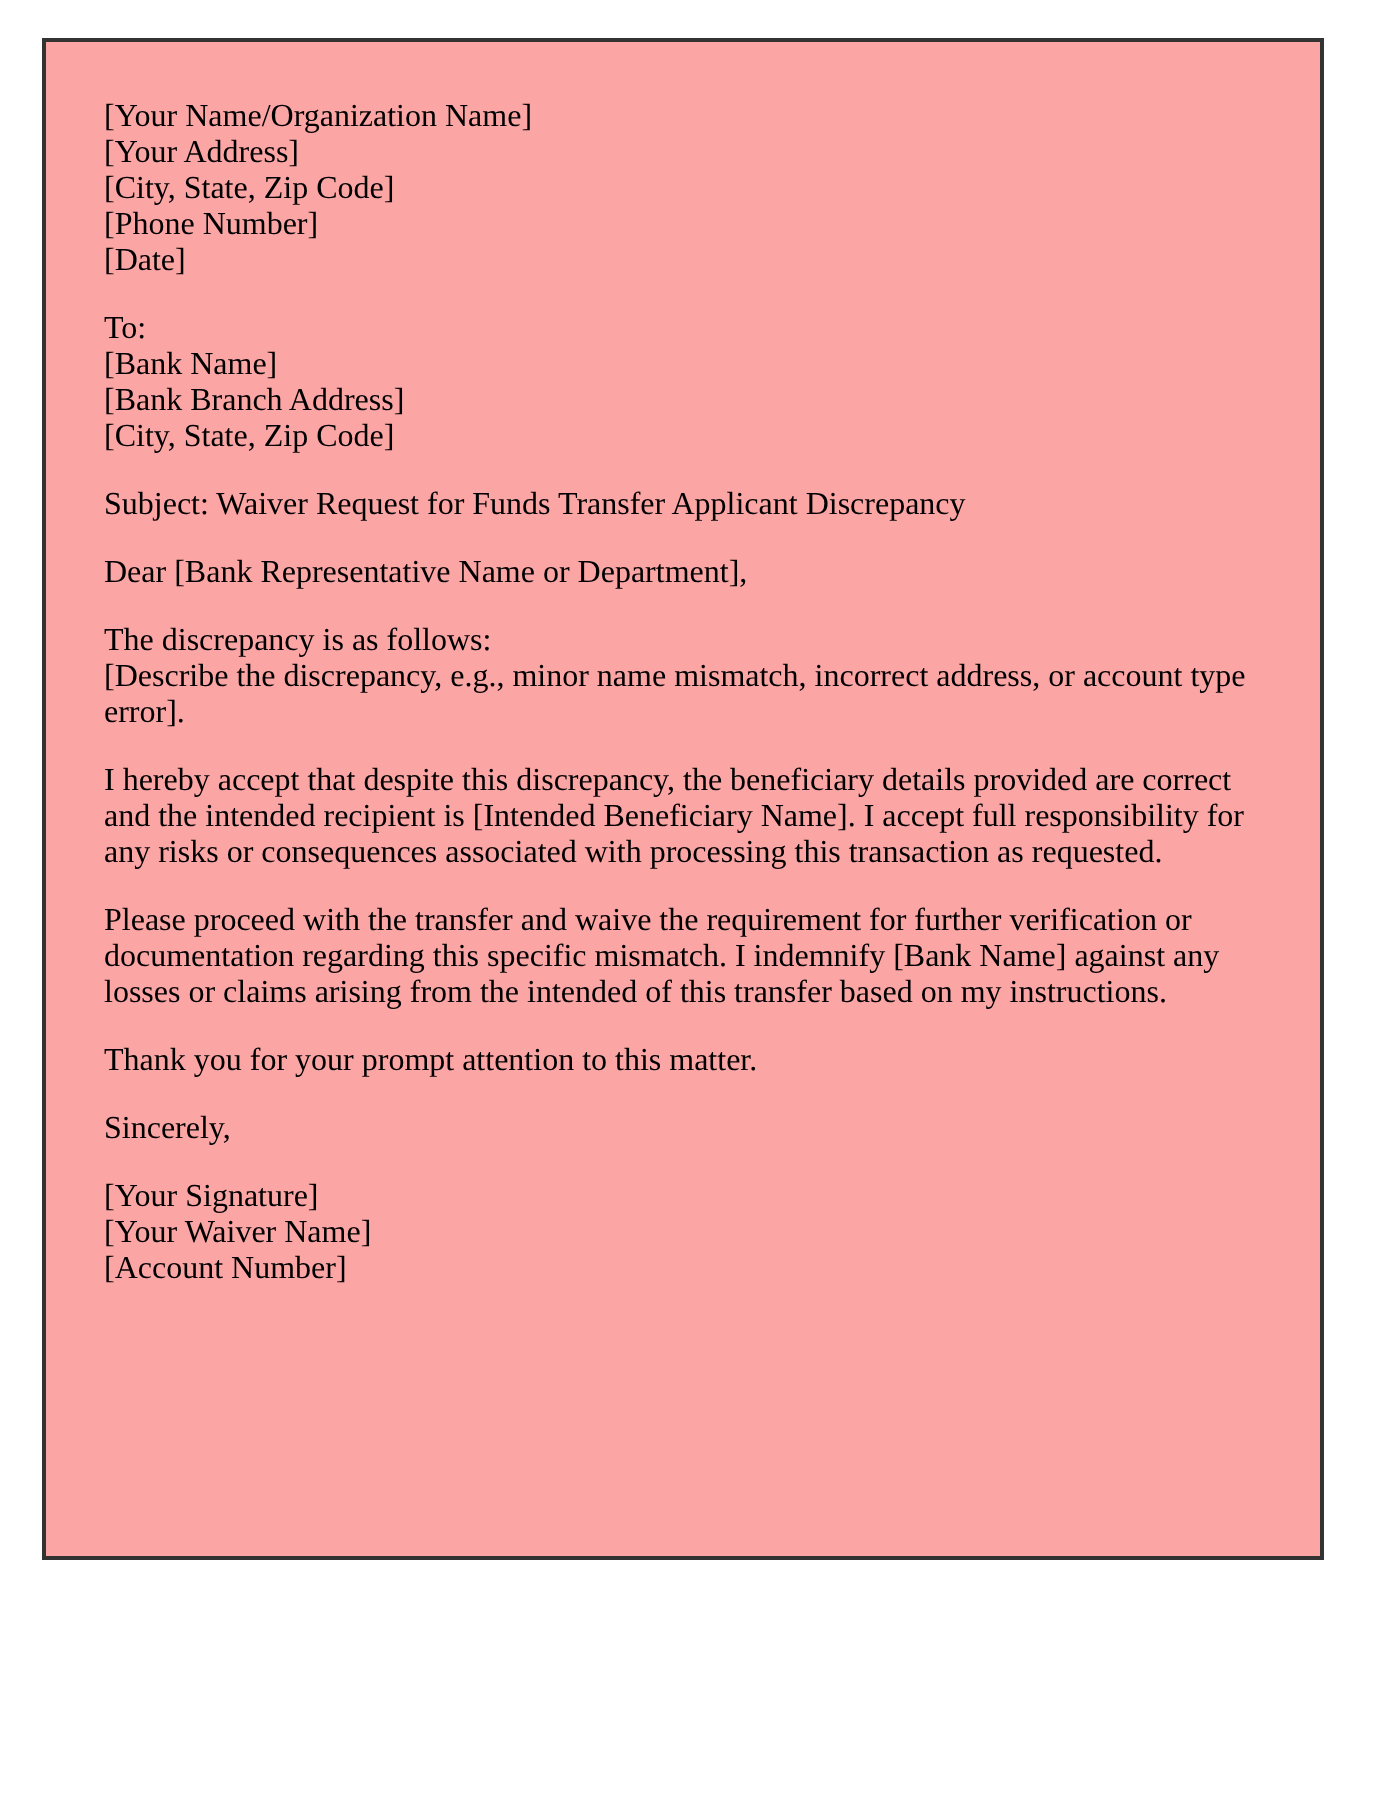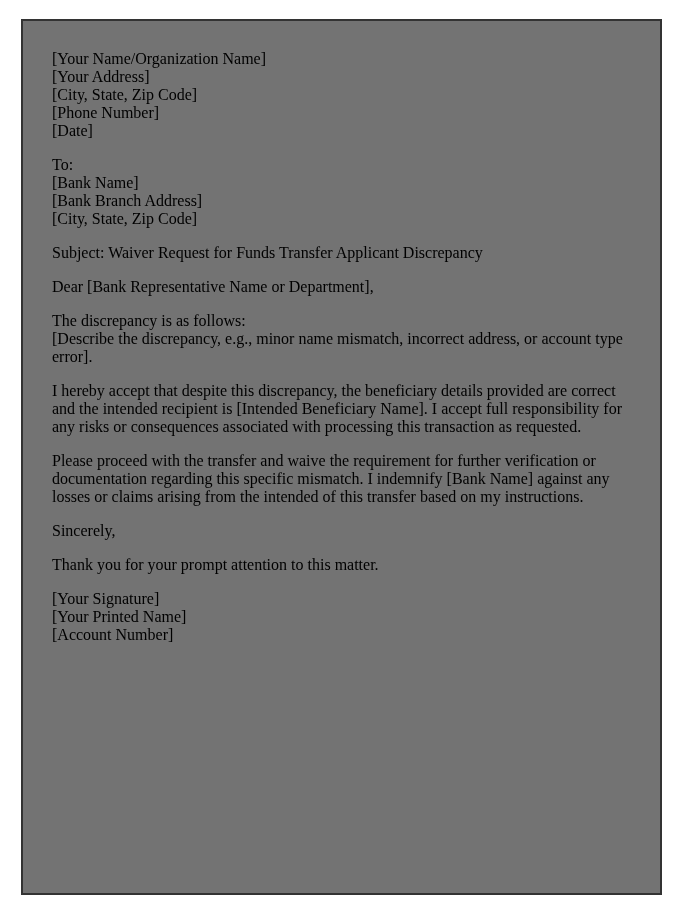--- a/index.html
+++ b/index.html
@@ -13,23 +13,23 @@
     height: 900px;
     position: relative;
     font-family: "Liberation Serif", "DejaVu Serif", serif;
     color: #000000;
   }
   .letter-frame {
     position: absolute;
     left: 21px;
     top: 19px;
     width: 641px;
-    height: 876px;
+    height: 761px;
     border: 2px solid #333333;
-    background: #737373;
+    background: #fca5a5;
     padding: 13px 22px 0 29px;
     overflow: hidden;
   }
   .letter-frame p {
     margin: 16px 0;
     font-size: 16px;
     line-height: 18px;
     text-align: left;
   }
 </style>
@@ -60,23 +60,23 @@
 
   <p>
     <span>The discrepancy is as follows:</span><br>
     <span>[Describe the discrepancy, e.g., minor name mismatch, incorrect address, or account type error].</span>
   </p>
 
   <p>I hereby accept that despite this discrepancy, the beneficiary details provided are correct and the intended recipient is [Intended Beneficiary Name]. I accept full responsibility for any risks or consequences associated with processing this transaction as requested.</p>
 
   <p>Please proceed with the transfer and waive the requirement for further verification or documentation regarding this specific mismatch. I indemnify [Bank Name] against any losses or claims arising from the intended of this transfer based on my instructions.</p>
 
+  <p>Thank you for your prompt attention to this matter.</p>
+
   <p>Sincerely,</p>
-
-  <p>Thank you for your prompt attention to this matter.</p>
 
   <p>
     <span>[Your Signature]</span><br>
-    <span>[Your Printed Name]</span><br>
+    <span>[Your Waiver Name]</span><br>
     <span>[Account Number]</span>
   </p>
 
 </div>
 
 </body></html>

